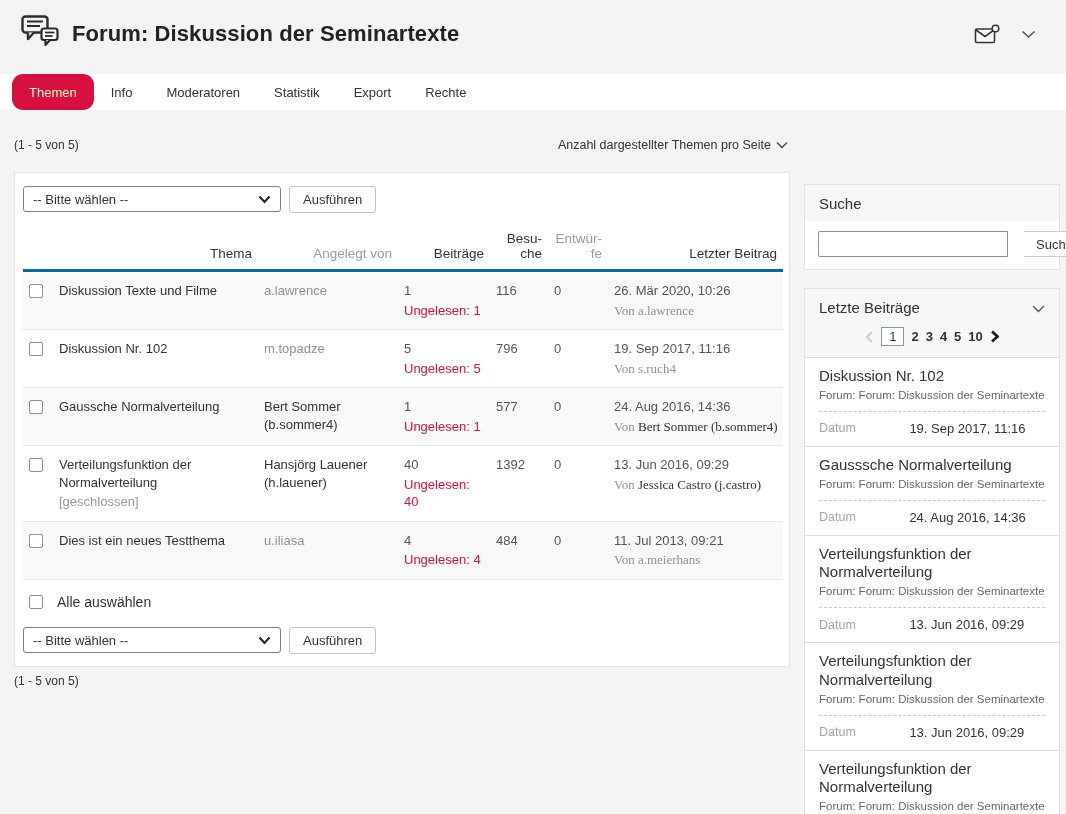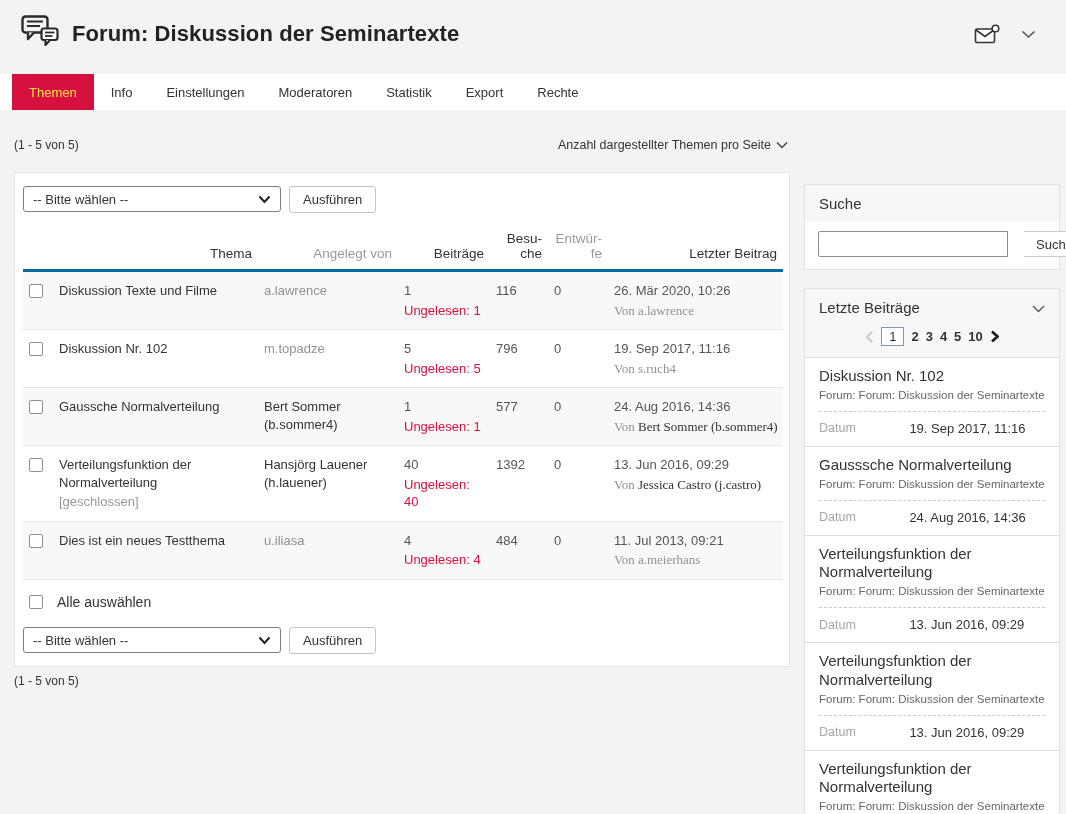--- a/index.html
+++ b/index.html
@@ -19,21 +19,21 @@
   }
   
   .page-header{display:flex;align-items:center;padding:14px 28px 12px 20px;height:66px;}
   .page-header .hicon{margin-right:12px;flex:0 0 auto;}
   .page-title{font-size:22px;font-weight:700;color:#222;letter-spacing:.1px;}
   .header-actions{margin-left:auto;display:flex;align-items:center;gap:16px;}
   .iconbtn{background:none;border:none;cursor:pointer;padding:2px;display:flex;align-items:center;}
   
   .tabbar{background:#fff;display:flex;padding-left:12px;margin-top:8px;height:36px;align-items:stretch;}
   .tab{display:flex;align-items:center;padding:0 17px;font-size:13px;color:#333;cursor:pointer;}
-  .tab.active{background:var(--accent);color:#fde047;}
+  .tab.active{background:var(--accent);color:#fef9c3;border-radius:11px;}
   
   .content{display:flex;gap:14px;padding:0 6px 0 14px;margin-top:28px;align-items:flex-start;}
   .main-col{width:776px;flex:0 0 auto;}
   .side-col{width:256px;flex:0 0 auto;margin-top:46px;}
   
   .btn-row{display:flex;gap:8px;margin-bottom:28px;margin-left:-2px;}
   .btn{background:#fff;border:1px solid #c3c3c3;border-radius:3px;padding:5px 13px;font-size:13px;color:#333;cursor:pointer;font-family:inherit;}
   
   .list-meta{display:flex;align-items:center;justify-content:space-between;margin-bottom:5px;padding-right:2px;}
   .count-label{font-size:12px;color:#333;}
@@ -112,21 +112,20 @@
       <svg width="15" height="9" viewBox="0 0 15 9" fill="none">
         <path d="M1.5 1.5 L7.5 7 L13.5 1.5" stroke="#555" stroke-width="1.6" fill="none"></path>
       </svg>
     </button>
   </div>
 </div>
 
 <nav class="tabbar" id="tabbar">
     <div class="tab active">Themen</div>
     <div class="tab">Info</div>
-    <div class="tab">Einstellungen</div>
     <div class="tab">Moderatoren</div>
     <div class="tab">Statistik</div>
     <div class="tab">Export</div>
     <div class="tab">Rechte</div>
   </nav>
 
 <div class="content">
   <div class="main-col">
 
     <div class="list-meta">

